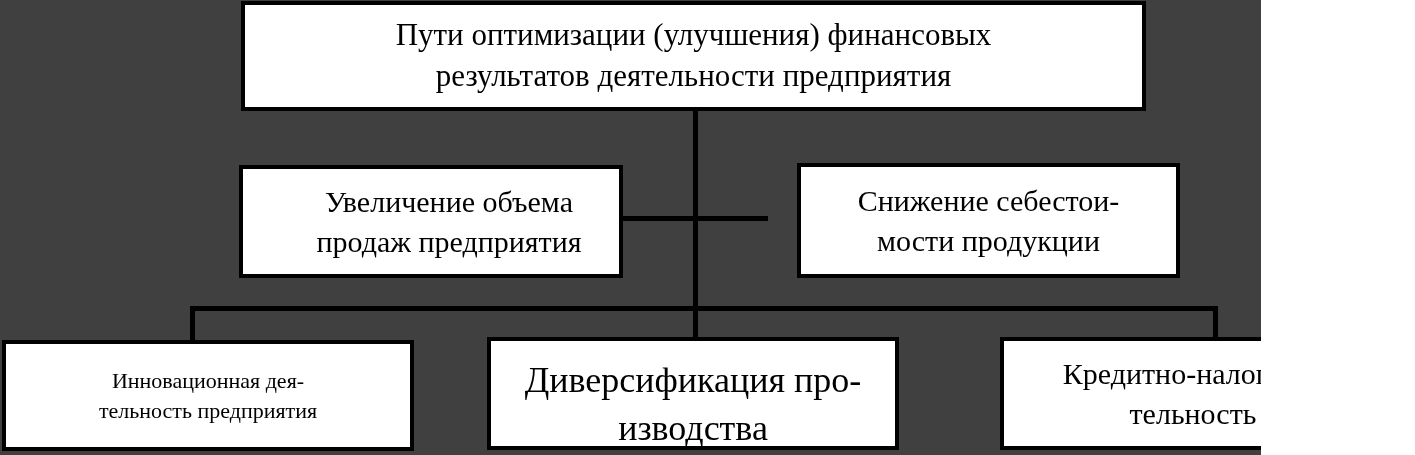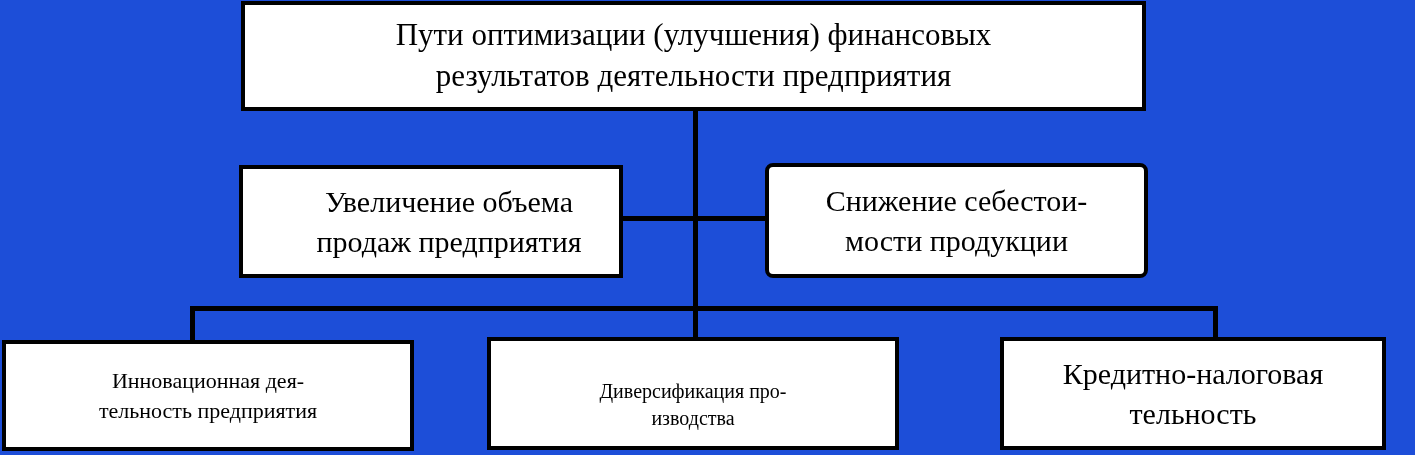--- a/index.html
+++ b/index.html
@@ -2,23 +2,23 @@
 <html><head>
 <meta charset="utf-8">
 <style>
   html, body {
     margin: 0;
     padding: 0;
     background: #ffffff;
   }
   #diagram-root {
     position: relative;
-    width: 1415px;
+    width: 1261px;
     height: 455px;
-    background: #1d4ed8;
+    background: #404040;
     font-family: "Liberation Serif", "DejaVu Serif", serif;
     overflow: hidden;
   }
   .node {
     position: absolute;
     box-sizing: border-box;
     border: 4px solid #000000;
     background: #ffffff;
     display: flex;
     align-items: center;
@@ -47,43 +47,42 @@
   #node-sales {
     left: 239px;
     top: 165px;
     width: 384px;
     height: 113px;
     padding-left: 36px;
   }
   #node-sales .node-label { font-size: 30px; }
 
   #node-cost {
-    left: 765px;
+    left: 797px;
     top: 163px;
     width: 383px;
     height: 115px;
-    border-radius: 8px;
   }
   #node-cost .node-label { font-size: 30px; }
 
   #node-innovation {
     left: 2px;
     top: 340px;
     width: 412px;
     height: 111px;
   }
   #node-innovation .node-label { font-size: 22px; }
 
   #node-diversification {
     left: 487px;
     top: 337px;
     width: 412px;
     height: 113px;
   }
-  #node-diversification .node-label { font-size: 20px; margin-top: 22px; }
+  #node-diversification .node-label { font-size: 36px; margin-top: 22px; }
 
   #node-credit {
     left: 1000px;
     top: 337px;
     width: 386px;
     height: 113px;
   }
   #node-credit .node-label { font-size: 30px; }
 
   

